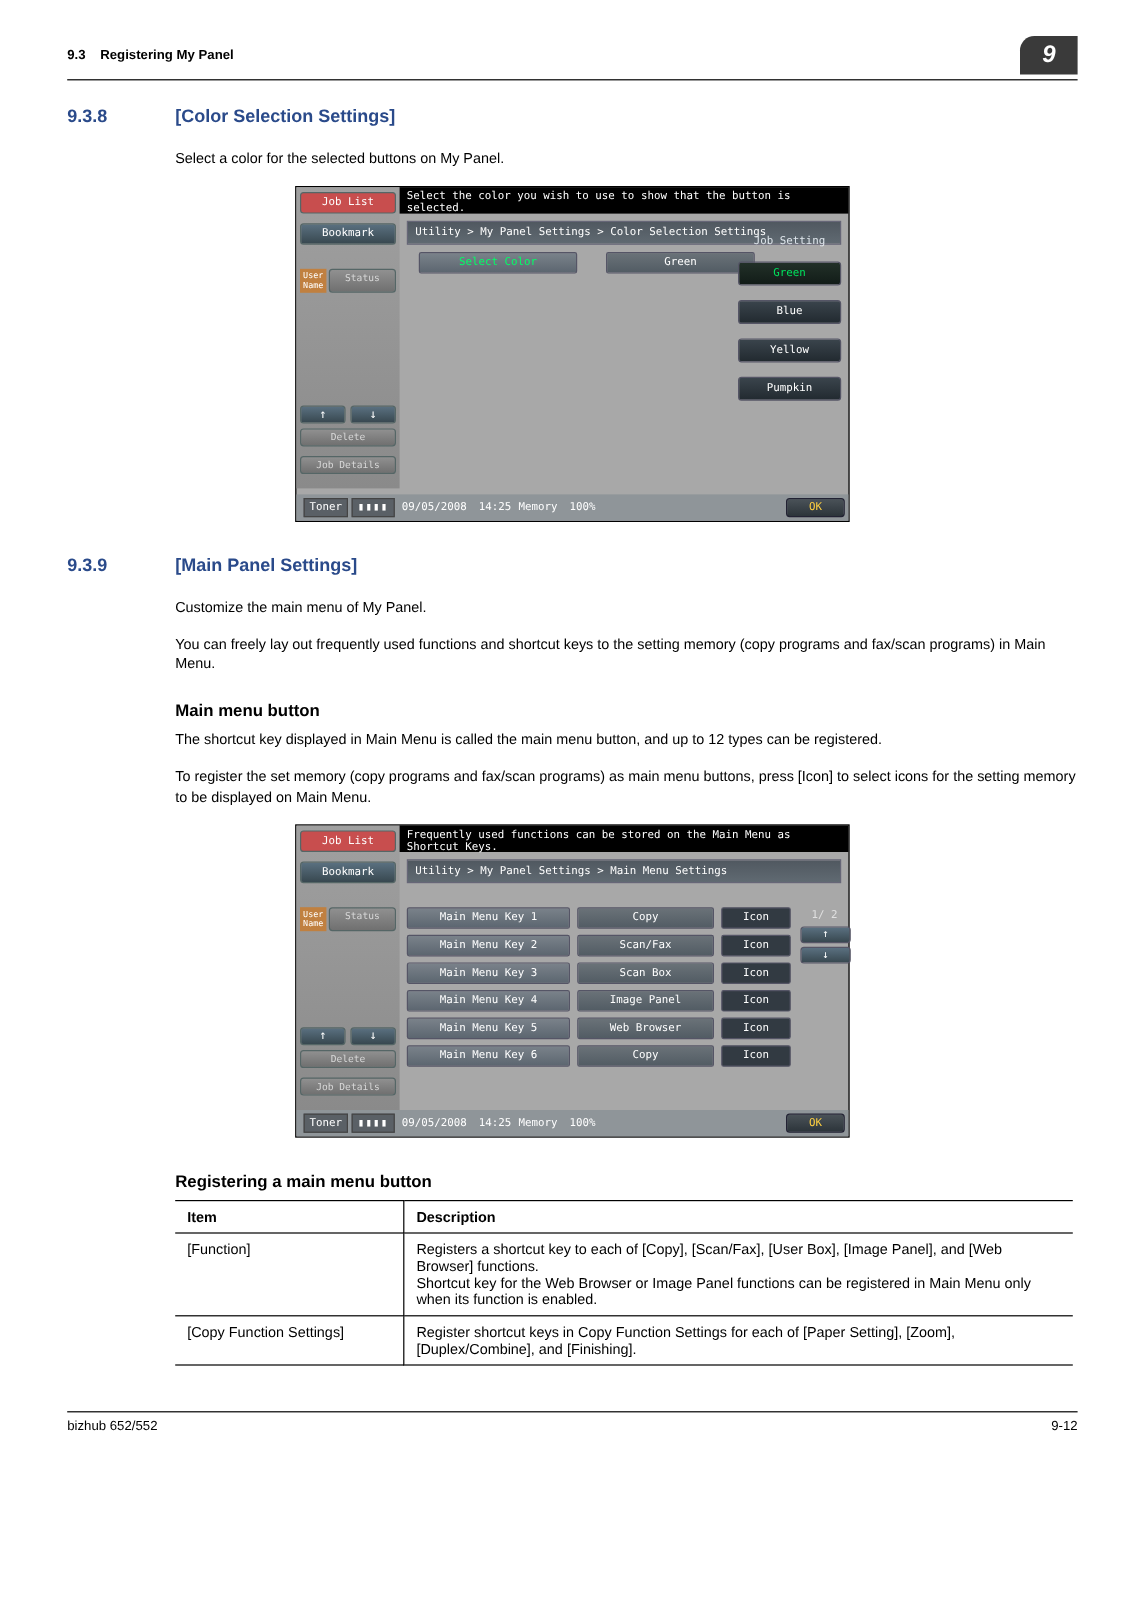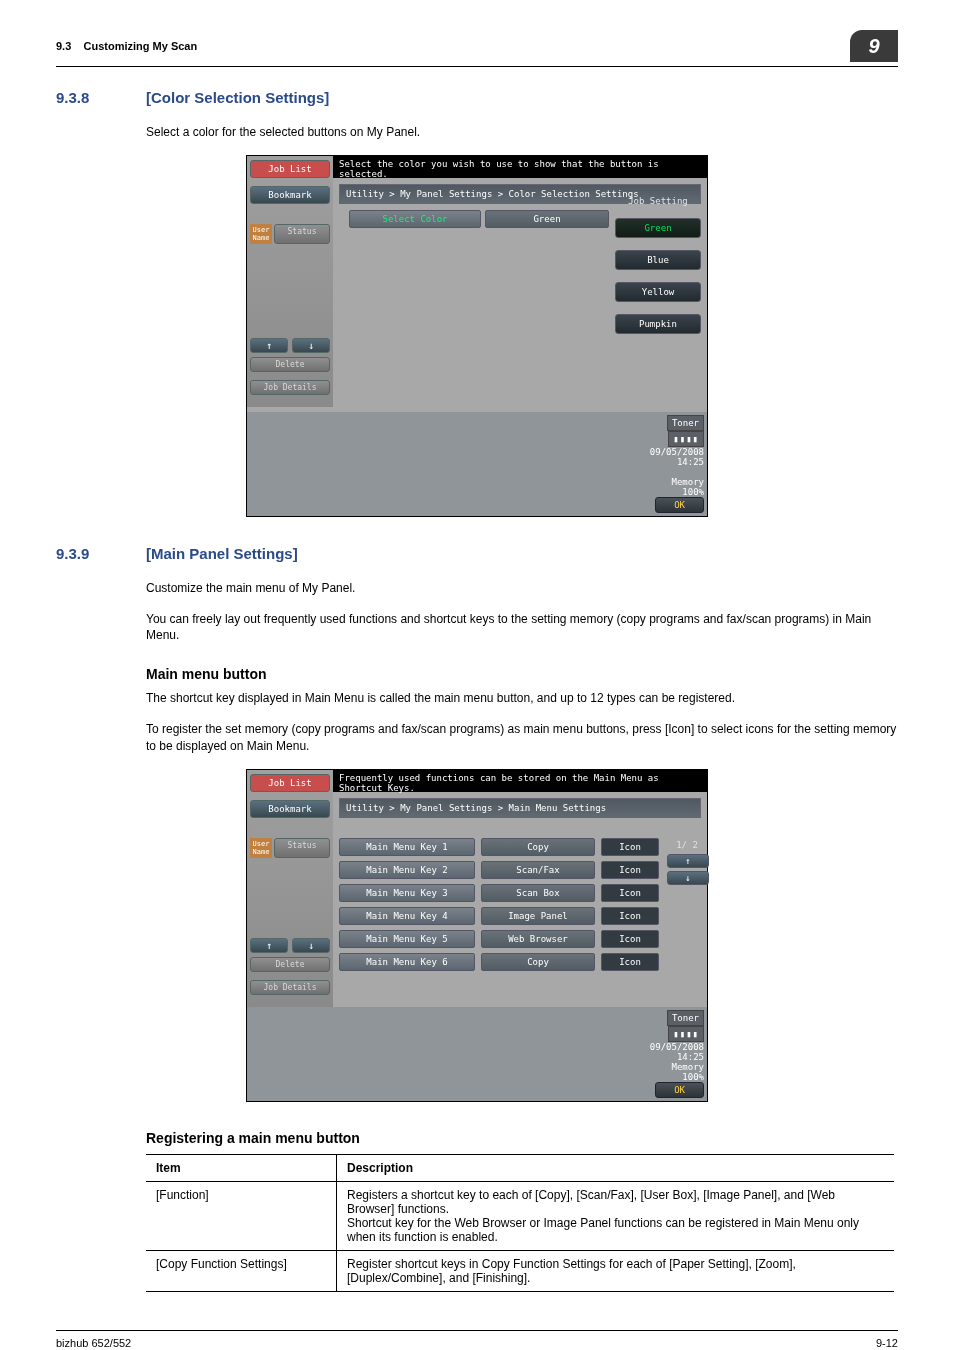--- a/index.html
+++ b/index.html
@@ -117,39 +117,39 @@
   .top-msg {
     background:#000; color:#fff; font-size:9px; padding:3px 6px; height:22px;
     box-sizing:border-box;
   }
   .crumb-bar {
     border:1px solid #667; margin:6px 6px 4px 6px; padding:4px 6px; color:#fff;
     background: linear-gradient(#505860,#606a72);
     font-size:9px;
   }
   .row-area { margin:6px; }
-  .row-flex { display:flex; gap:4px; align-items:center; margin-bottom:24px;}
+  .row-flex { display:flex; gap:24px; align-items:center; margin-bottom:24px;}
   .flat-lbl {
     background: linear-gradient(#7a828a,#5c6670); border:1px solid #556; border-radius:2px;
     color:#fff; padding:3px 6px; font-size:9px; text-align:center;
   }
   .flat-lbl.val { background: linear-gradient(#6a7278,#525c64); }
   .flat-lbl.green { color:#00ff66; }
   .flat-lbl.sel { background:#323a42; color:#fff; }
   .right-col {
     position:absolute; right:6px; top:36px; width:86px;
   }
   .right-col .clr-btn {
     background: linear-gradient(#3a444c,#222a30); border:1px solid #556; border-radius:3px;
     color:#fff; padding:4px 0; text-align:center; font-size:9px; margin-bottom:12px;
   }
   .right-col .clr-btn.green { color:#00e25d; background: linear-gradient(#223028,#121c18);}
   .right-col .hdr { background:transparent; border:none; color:#dfe6ec; padding:4px 0; text-align:center; margin-bottom:8px; font-size:9px;}
   .footer-bar {
-    clear:both; display:flex; align-items:flex-end; background:#8f9599; padding:3px; font-size:9px;flex-direction:column;
+    clear:both; display:flex; align-items:center; background:#8f9599; padding:3px; font-size:9px;
   }
   .footer-bar .tseg { background:#5a6066; color:#fff; padding:2px 4px; margin-left:3px; border:1px solid #444; }
   .footer-bar .spacer { flex:1; }
   .ok-btn {
     background: linear-gradient(#4a5258,#2c343a); color:#ffd040; border:1px solid #223;
     border-radius:3px; padding:2px 18px; font-size:9px;
   }
 
   
   .mm-row { display:flex; gap:6px; align-items:center; margin-bottom:5px;}
@@ -190,21 +190,21 @@
   .user-status .u2 { flex:1; }
 </style>
 </head>
 <body>
 
 <div class="page">
 
   <div class="header-line">
     <div>
       <span>9.3</span>&nbsp;&nbsp;&nbsp;
-      <span>Customizing My Scan</span>
+      <span>Registering My Panel</span>
     </div>
     <div class="tab-9">9</div>
   </div>
   <hr class="hr-thin">
 
   <div class="section">
     <div class="sec-num">9.3.8</div>
     <div class="sec-title">[Color Selection Settings]</div>
   </div>
   <div class="body-text">Select a color for the selected buttons on My Panel.</div>

